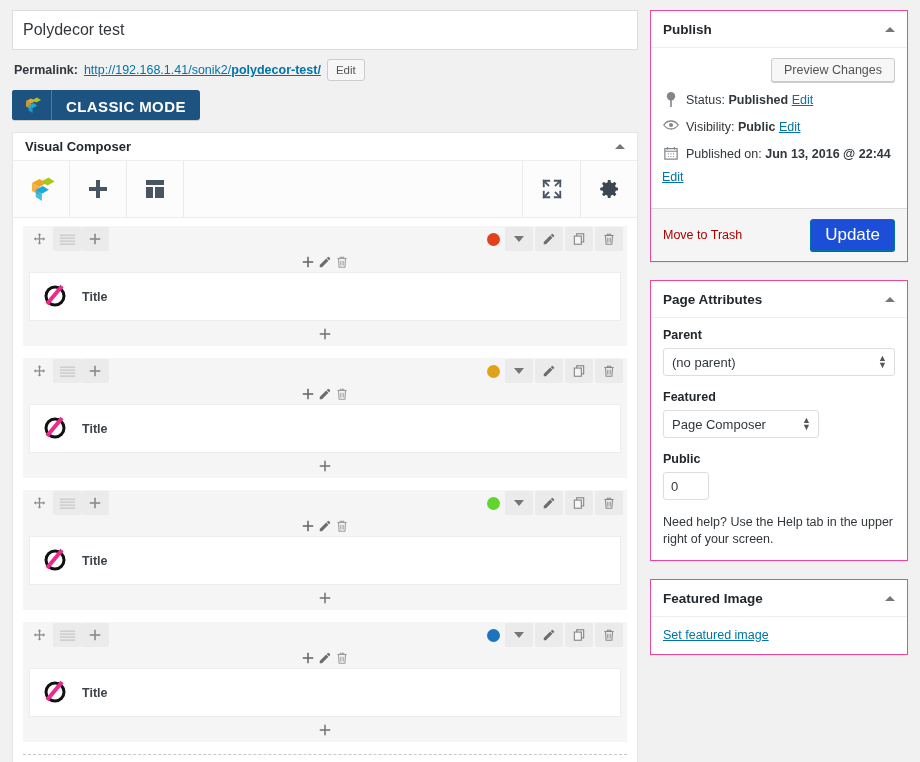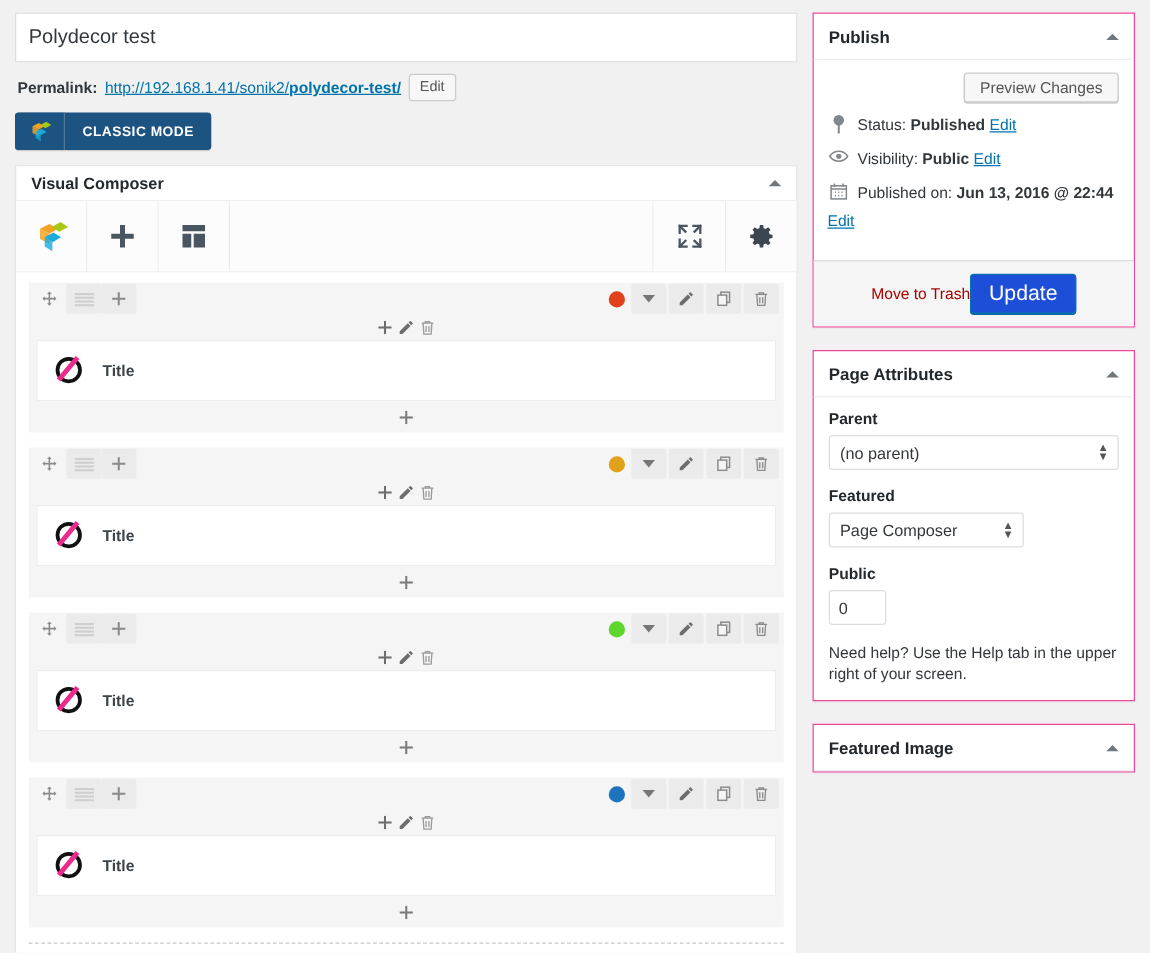--- a/index.html
+++ b/index.html
@@ -78,21 +78,21 @@
   .classic-mode-logo {
     width: 40px;
     display: flex; align-items: center; justify-content: center;
     background: #1d5381;
     border-right: 1px solid rgba(255,255,255,.22);
   }
   .classic-mode-text {
     display: flex; align-items: center;
     padding: 16px 14px;
     color: #fff;
-    font-size: 11px;
+    font-size: 15px;
     font-weight: bold;
     letter-spacing: .4px;
   }
 
   
   .vc-panel {
     margin-top: 12px;
     background: #fff;
     border: 1px solid #e5e5e5;
     box-shadow: 0 1px 1px rgba(0,0,0,.04);
@@ -235,21 +235,21 @@
   .misc-icon { width: 16px; flex: 0 0 16px; display:flex; align-items:center; justify-content:center; color:#82878c;}
   .misc-text b { font-weight: bold; }
   .lnk { color: #0073aa; text-decoration: underline; cursor: pointer; }
 
   .publish-footer {
     background: #f5f5f5;
     border-top: 1px solid #ddd;
     padding: 10px 12px;
     display: flex;
     align-items: center;
-    justify-content: center;
+    justify-content: space-between;
   }
   .trash-link { color: #a00; text-decoration: none; font-size: 12.5px; cursor: pointer; }
   .btn-primary {
     background: #1d4ed8;
     border: 1px solid #0073aa;
     border-radius: 3px;
     color: #fff;
     font-size: 17px;
     font-weight: normal;
     padding: 5px 14px;
@@ -798,16 +798,19 @@
 
         <div class="help-note">Need help? Use the Help tab in the upper right of your screen.</div>
       </div>
     </div>
 
     <div class="box">
       <div class="box-head">
         <span class="box-title">Featured Image</span>
         <span class="toggle-arrow"></span>
       </div>
+      <div class="box-inner">
+        <span class="lnk featured-link">Set featured image</span>
+      </div>
     </div>
 
   </div>
 </div>
 
 </body></html>

